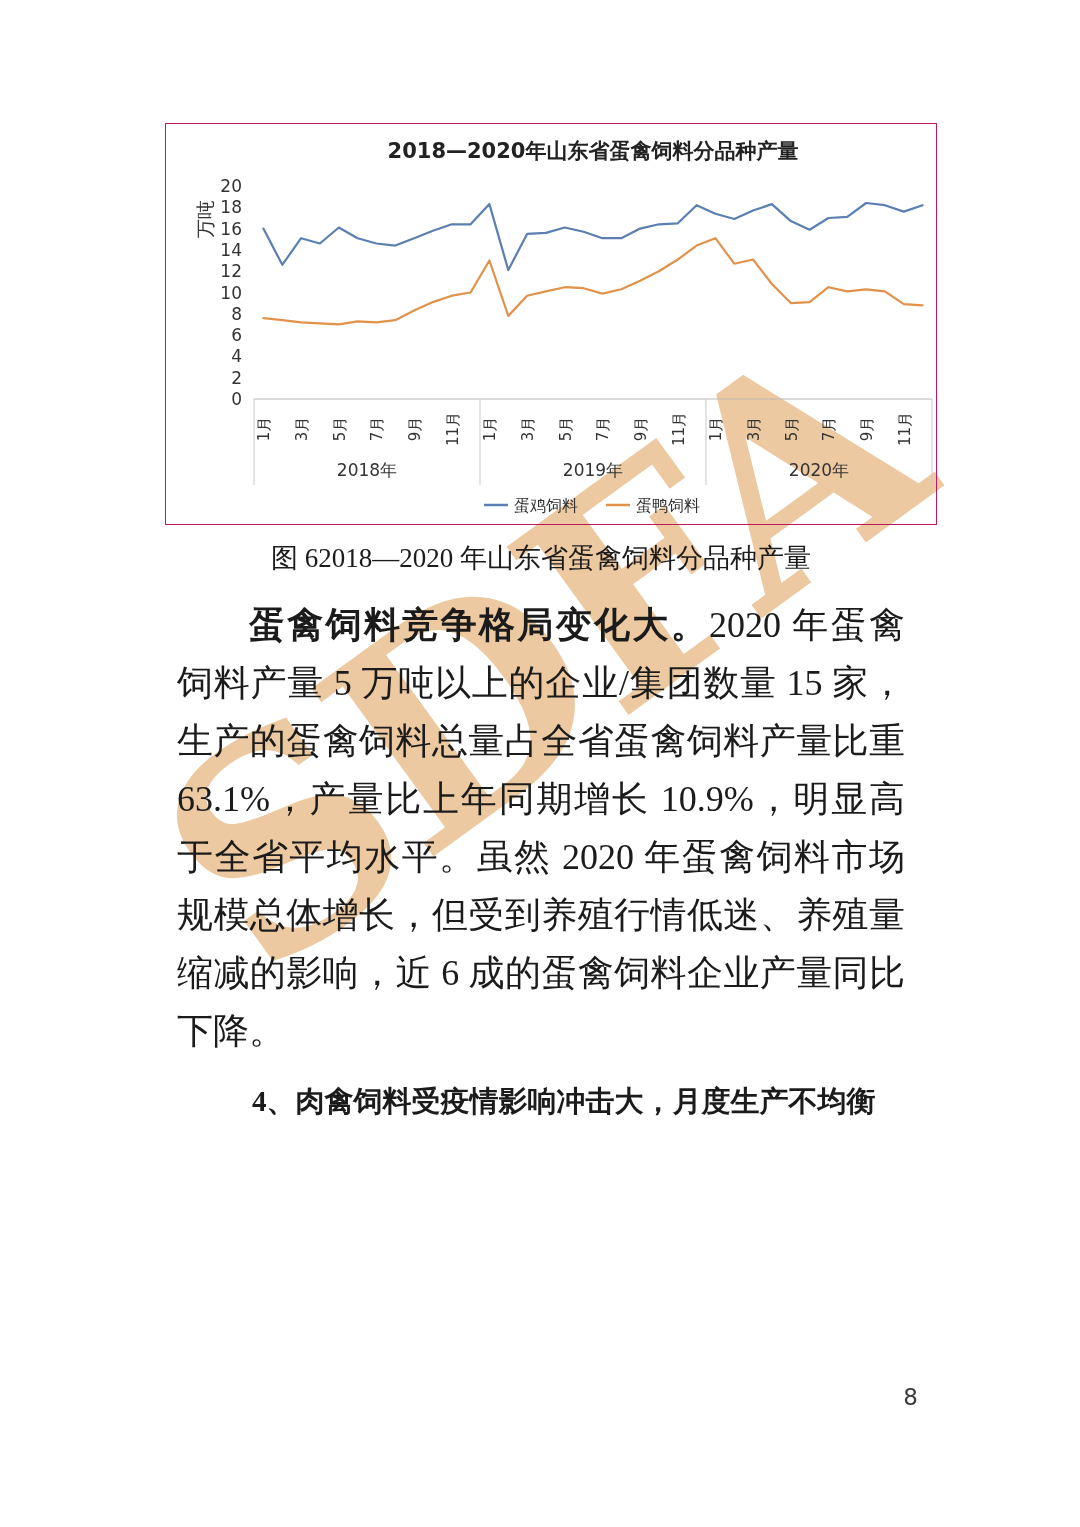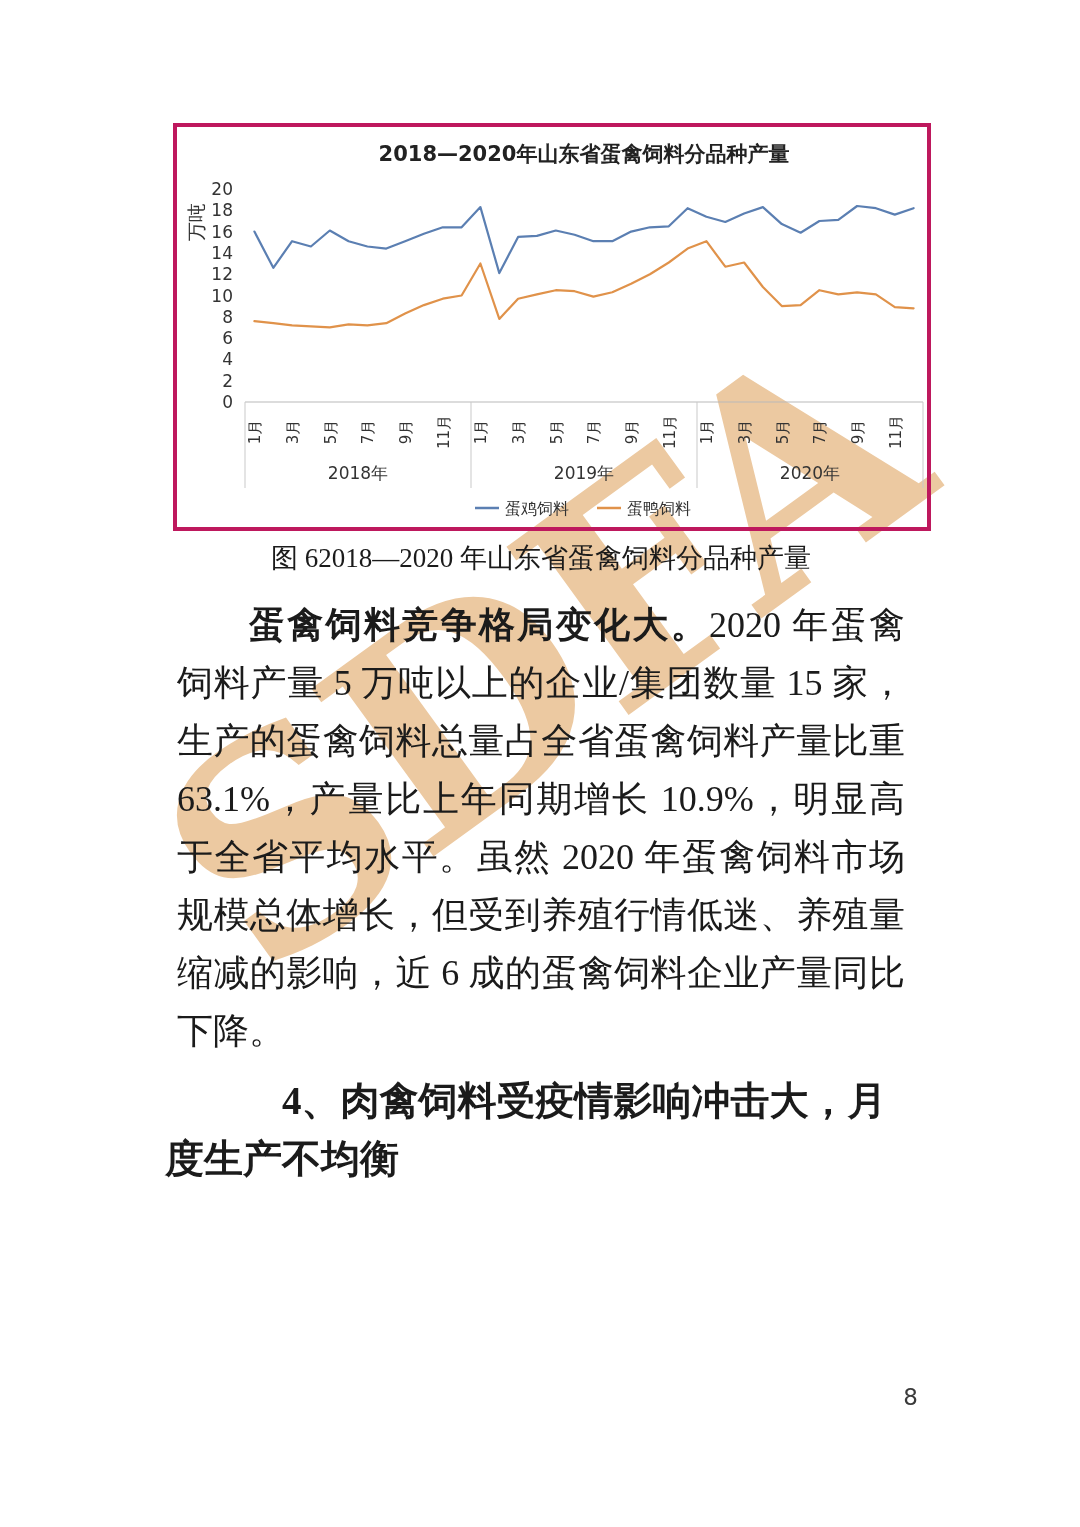--- a/index.html
+++ b/index.html
@@ -19,24 +19,25 @@
     font-weight:bold;
     font-size:285px;
     letter-spacing:-6px;
     white-space:nowrap;
     z-index:0;
     user-select:none;
   }
   .content{position:relative;z-index:1;}
   .figure{
     position:absolute;
-    left:173px; top:123px;
+    left:165px; top:123px;
     width:750px; height:400px;
-    border:4px solid #be185d;
+    border:1px solid #be185d;
     background:transparent;
+    padding-left:20px;
   }
   .figure svg{display:block;}
   .caption{
     position:absolute;
     left:165px; top:538px;
     width:752px;
     text-align:center;
     font-size:27px;
     line-height:40px;
   }
@@ -47,21 +48,21 @@
   }
   .para{
     font-size:36px;
     line-height:58px;
     text-align:justify;
     text-indent:2em;
     margin:12px;
   }
   .para b{font-weight:bold;}
   .section-heading{
-    font-size:39px;
+    font-size:29px;
     font-weight:bold;
     line-height:58px;
     text-indent:3em;
     margin:0;
   }
   .pagenum{
     position:absolute;
     right:162px; top:1384px;
     font-size:23px;
     color:#3a3a3a;

